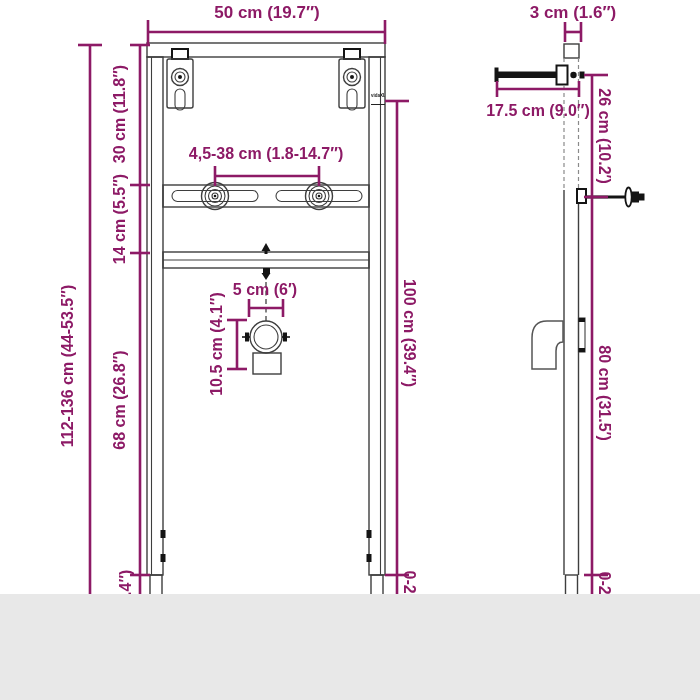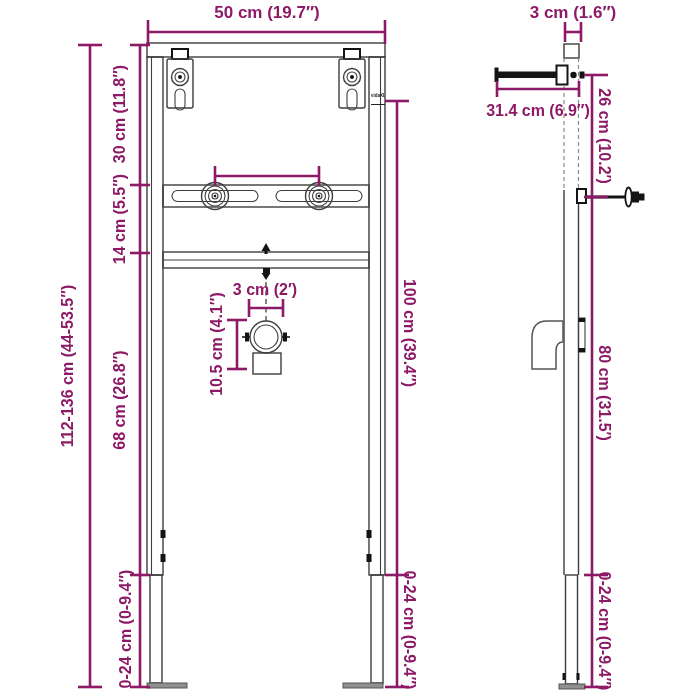--- a/index.html
+++ b/index.html
@@ -1,20 +1,20 @@
 <!DOCTYPE html>
 <html style="--bg: #ffffff; --accent: #8d1a66; --line: #3e3e3e; --dark: #141414; --metal: #909090;"><head>
 <meta charset="utf-8">
 <style>
   :root{
     --bg:#ffffff; --accent:#8d1a66; --line:#3e3e3e; --dark:#141414; --metal:#909090;
   }
   html,body{margin:0;padding:0;background:#e8e8e8;}
   #canvas{
-    position:relative;width:700px;height:700px;background:var(--bg);
+    position:relative;width:700px;height:594px;background:var(--bg);
     overflow:hidden;font-family:"Liberation Sans",sans-serif;
   }
   svg.art{position:absolute;left:0;top:0;}
   .fr{stroke:var(--line);stroke-width:1.4;fill:none;}
   .fr-thin{stroke:var(--line);stroke-width:1.1;fill:none;}
   .fr-dash{stroke:#8a8a8a;stroke-width:1.2;fill:none;stroke-dasharray:4 3;}
   .blk{fill:var(--dark);stroke:none;}
   .blk-o{stroke:var(--dark);stroke-width:2;fill:#ffffff;}
   .foot{fill:var(--metal);stroke:#555555;stroke-width:1;}
   .dimline{stroke:var(--accent);stroke-width:2.6;fill:none;}
@@ -224,26 +224,27 @@
 
   <div class="dim big" style="left:267px;top:12px">50 cm (19.7″)</div>
   <div class="dim big" style="left:573px;top:12px">3 cm (1.6″)</div>
 
   <div class="dim rl" style="left:68px;top:366px">112-136 cm (44-53.5″)</div>
   <div class="dim rl" style="left:120px;top:114px">30 cm (11.8″)</div>
   <div class="dim rl" style="left:120px;top:219px">14 cm (5.5″)</div>
   <div class="dim rl" style="left:120px;top:400px">68 cm (26.8″)</div>
   <div class="dim rl" style="left:126px;top:629px">0-24 cm (0-9.4″)</div>
 
-  <div class="dim" style="left:265px;top:290px">3 cm (2′)</div>
+  <div class="dim" style="left:266px;top:154px">4,5-38 cm (1.8-14.7″)</div>
+  <div class="dim" style="left:265px;top:290px">5 cm (6′)</div>
   <div class="dim rl" style="left:217px;top:344px">10.5 cm (4.1″)</div>
 
   <div class="dim rr" style="left:409px;top:333px">100 cm (39.4″)</div>
   <div class="dim rr" style="left:409px;top:630px">0-24 cm (0-9.4″)</div>
 
-  <div class="dim" style="left:538px;top:111px">31.4 cm (6.9″)</div>
+  <div class="dim" style="left:538px;top:111px">17.5 cm (9.0″)</div>
   <div class="dim rr" style="left:604px;top:136px">26 cm (10.2′)</div>
   <div class="dim rr" style="left:604px;top:393px">80 cm (31.5′)</div>
   <div class="dim rr" style="left:604px;top:631px">0-24 cm (0-9.4″)</div>
 
   <div class="logo">vidaXL</div>
 
 </div>
 
 </body></html>

